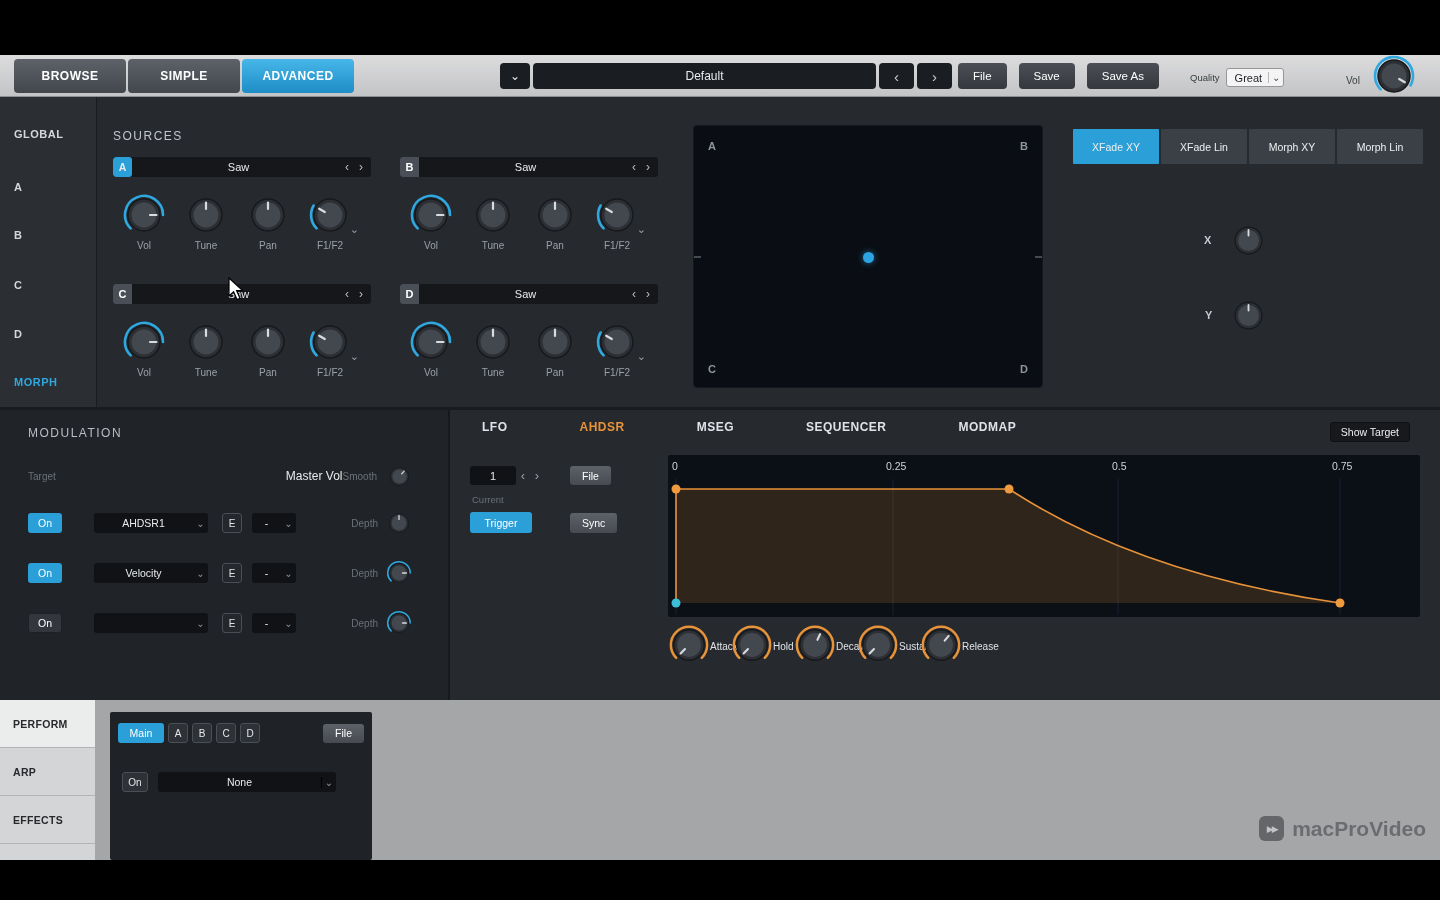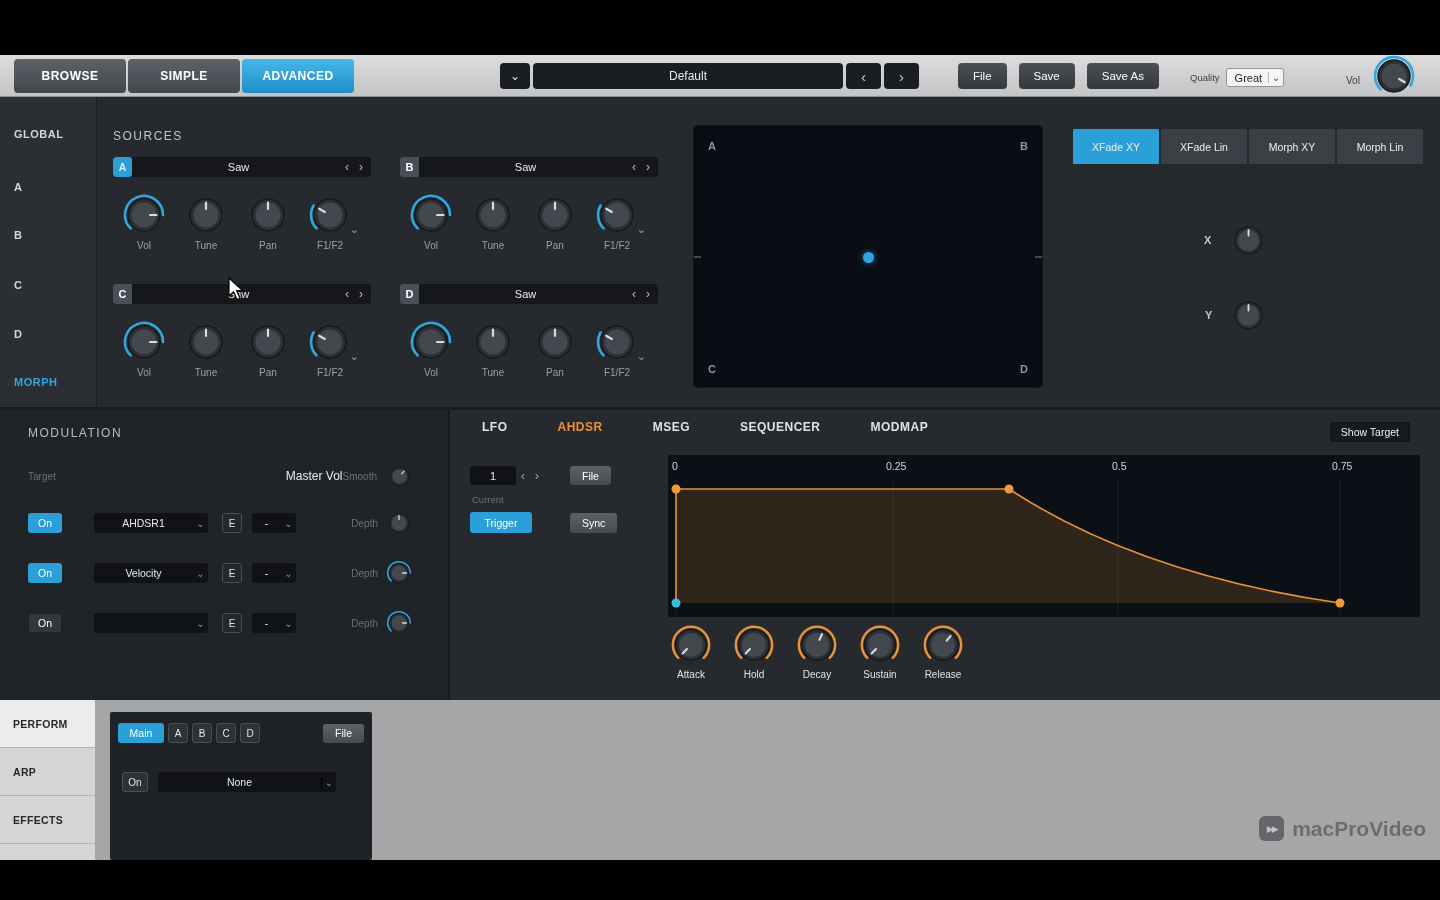--- a/index.html
+++ b/index.html
@@ -14,21 +14,21 @@
 
 .toolbar{position:absolute;top:55px;left:0;width:1440px;height:42px;
   background:linear-gradient(#dcdcdd,#c3c4c6);border-bottom:1px solid #8e8f92}
 .tb-btn{position:absolute;top:4px;height:34px;width:112px;border:none;border-radius:4px;
   background:linear-gradient(#5d6268,#43474d);color:#fff;font:bold 12px "Liberation Sans",sans-serif;
   letter-spacing:.5px;cursor:default}
 .tb-btn.active{background:linear-gradient(#47b7e9,#1e8cc6)}
 .preset-group{position:absolute;left:500px;top:8px;height:26px;display:flex;gap:3px}
 .pg-box{background:#1a1d21;border-radius:4px;color:#e8ebee;display:flex;align-items:center;justify-content:center;font-size:12px}
 .preset-menu{width:30px}
-.preset-display{width:310px;font-size:12px}
+.preset-display{width:343px;font-size:12px}
 .preset-nav{width:35px;font-size:15px;color:#c9ced3}
 .action-group{position:absolute;left:958px;top:8px;display:flex;gap:12px}
 .act-btn{height:26px;padding:0 15px;border:none;border-radius:4px;color:#fff;
   background:linear-gradient(#4c5056,#34373c);font:11.5px "Liberation Sans",sans-serif}
 .quality-group{position:absolute;left:1190px;top:13px;display:flex;align-items:center;gap:6px}
 .quality-label{font-size:9.5px;color:#3a3d41}
 .quality-select{height:19px;background:#f4f4f5;border:1px solid #95969a;border-radius:3px;
   color:#1f2226;font-size:11px;display:flex;align-items:center}
 .quality-select .qv{padding:0 6px 0 8px}
 .quality-select .qc{width:15px;text-align:center;border-left:1px solid #b7b8bb;color:#4a4d51;font-size:10px}
@@ -88,40 +88,40 @@
 .src-sel{width:114px;margin-left:32px}
 .sel .sv{flex:1;text-align:center}
 .sel .sc{width:15px;color:#8d939a;font-size:10px;text-align:center}
 .e-btn{width:20px;height:20px;margin-left:14px;background:#24272c;border:1px solid #4a4f55;border-radius:3px;
   color:#dfe3e7;font-size:10px;display:flex;align-items:center;justify-content:center}
 .crv-sel{width:44px;margin-left:10px}
 .depth-lbl{margin-left:auto;margin-right:8px}
 
 
 .editor{position:absolute;left:452px;top:410px;width:988px;height:290px}
-.ed-tabs{position:absolute;left:30px;top:10px;display:flex;gap:50px}
+.ed-tabs{position:absolute;left:30px;top:10px;display:flex;gap:72px}
 .ed-tab{font-size:12px;font-weight:bold;color:#dfe3e7;letter-spacing:.5px}
 .ed-tab.active{color:#e8923a}
 .show-target{position:absolute;right:30px;top:12px;height:20px;padding:0 10px;background:#17191d;
   border:1px solid #0e1013;border-radius:3px;color:#eceff2;font-size:10.5px;display:flex;align-items:center}
 .idx-row{position:absolute;left:18px;top:56px;display:flex;align-items:center}
 .idx-box{width:46px;height:19px;background:#101215;border-radius:3px;display:flex;align-items:center;justify-content:center;font-size:11px}
 .idx-arrow{width:14px;text-align:center;color:#9aa0a6;font-size:13px}
 .gray-btn{height:19px;padding:0 12px;border:none;border-radius:3px;color:#fff;
   background:linear-gradient(#5d6268,#474b51);font-size:10.5px}
 .file-btn{position:absolute;left:118px;top:56px}
 .current-lbl{position:absolute;left:20px;top:84px;font-size:9.5px;color:#6b7178}
 .trigger-btn{position:absolute;left:18px;top:102px;width:62px;height:21px;border:none;border-radius:3px;
   background:#2b9fd8;color:#fff;font-size:10.5px}
 .sync-btn{position:absolute;left:118px;top:103px;height:20px}
 .env{position:absolute;left:216px;top:45px;width:752px;height:162px;background:#0b0f16;border-radius:2px}
 .env-lab{position:absolute;top:5px;font-size:10.5px;color:#cfd4da}
 .env svg{position:absolute;left:0;top:24px}
 .adsr-row{position:absolute;left:216px;top:214px;display:flex;gap:17px}
-.acell{width:46px;display:flex;flex-direction:column;align-items:center}
+.acell{width:46px;display:flex;flex-direction:row;align-items:center}
 .acell .klabel{margin-top:3px;font-size:10px;color:#dfe3e7}
 
 
 .bottom-area{position:absolute;left:0;top:700px;width:1440px;height:160px;background:#a5a6a8}
 .perform-nav{position:absolute;left:0;top:0;width:95px;height:160px;background:#d4d5d6}
 .pn-item{height:48px;line-height:48px;padding-left:13px;font-size:10.5px;font-weight:bold;
   color:#27292c;border-bottom:1px solid #b2b3b5;letter-spacing:.3px}
 .pn-item.active{background:#ebecec}
 .perform-panel{position:absolute;left:110px;top:12px;width:262px;height:148px;background:#1f2226;border-radius:2px}
 .pp-row1{position:absolute;left:8px;top:11px;width:246px;display:flex;gap:4px;align-items:center}

